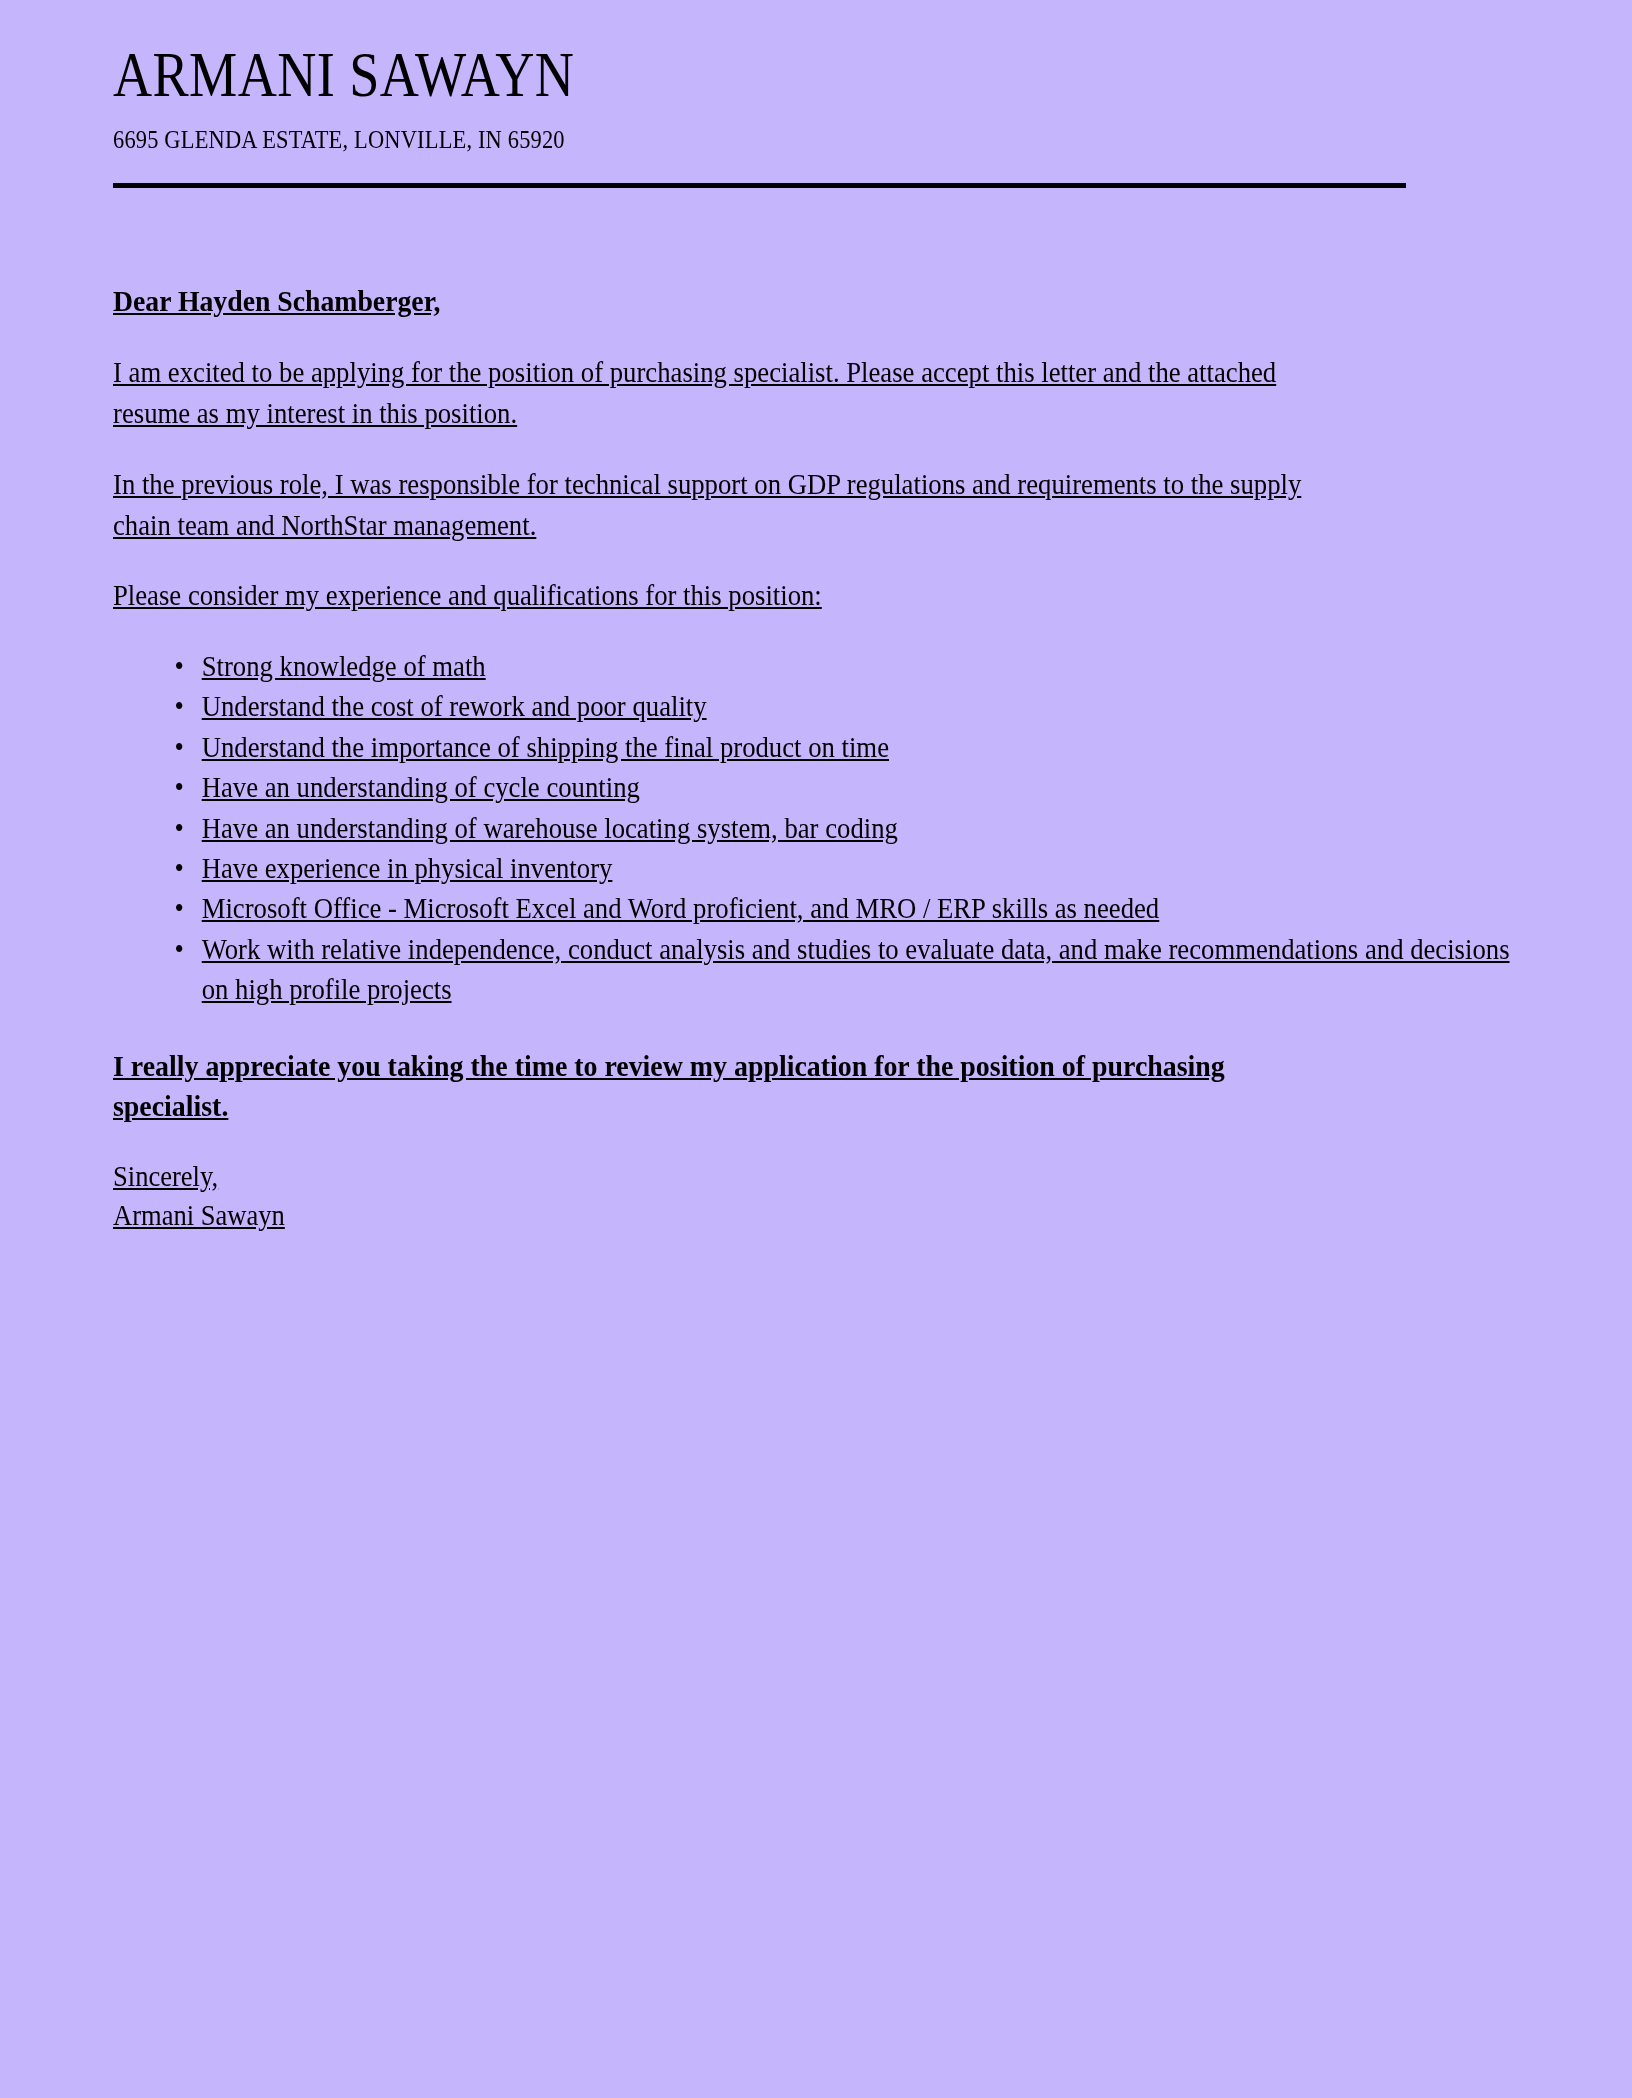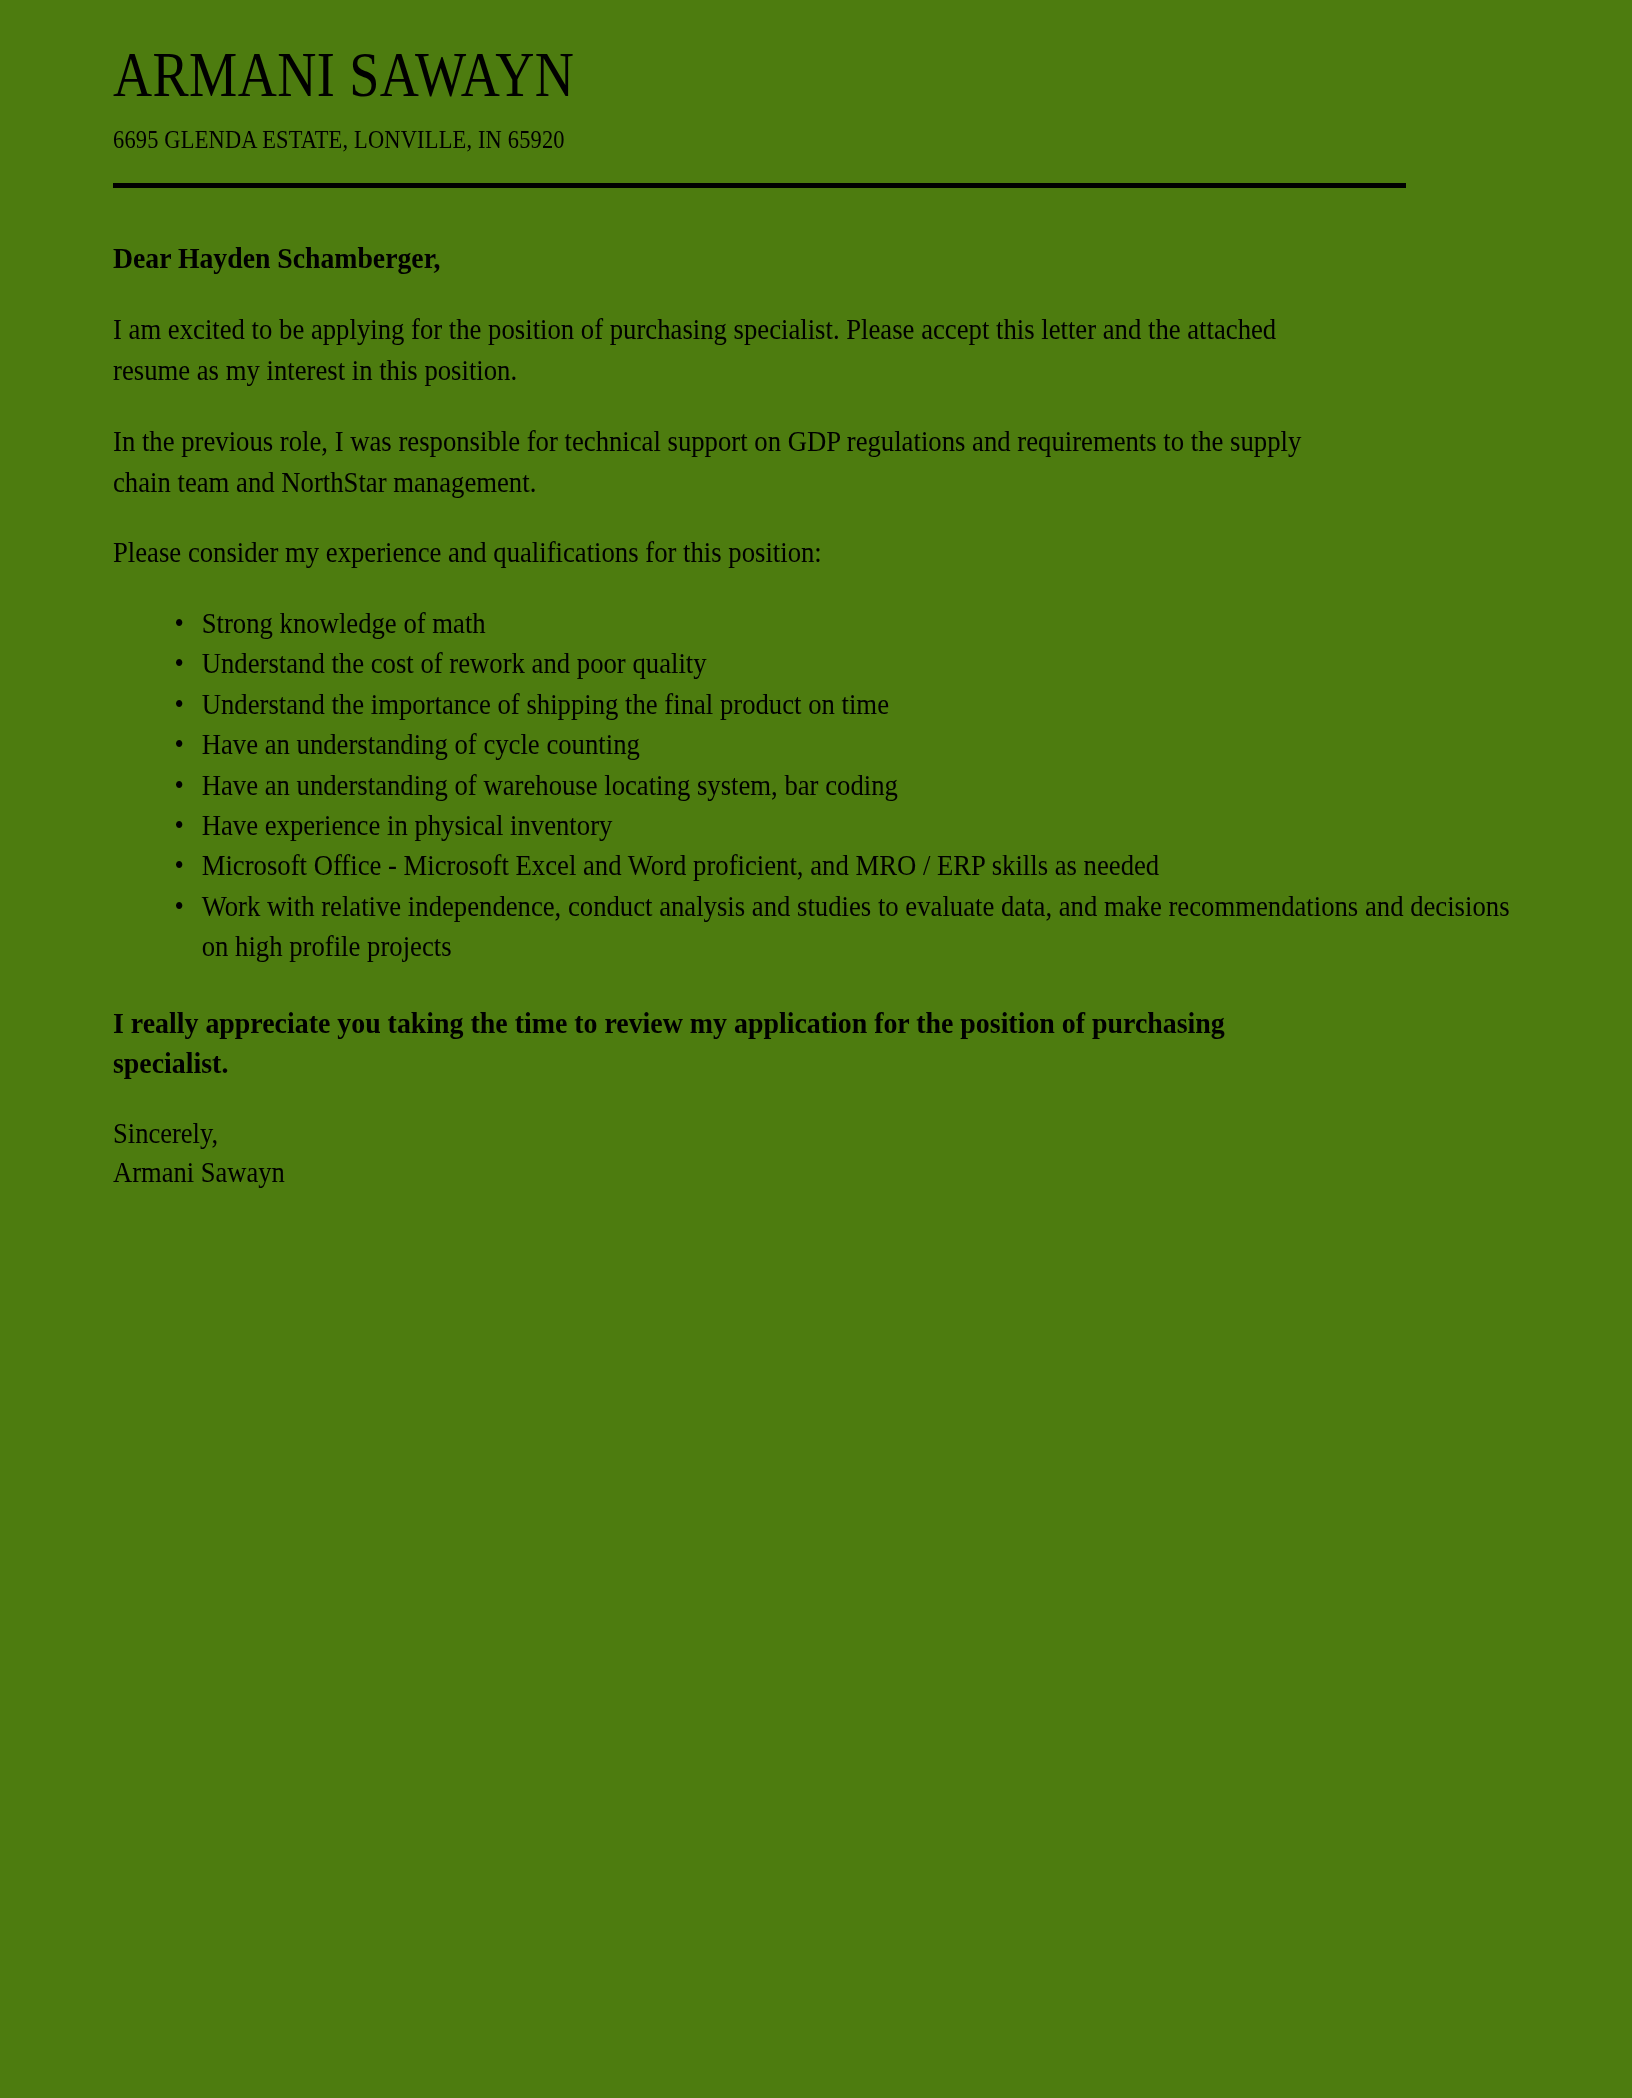--- a/index.html
+++ b/index.html
@@ -14,21 +14,21 @@
     color: #000000;
     -webkit-font-smoothing: antialiased;
   }
 
   .page {
     width: 1632px;
     height: 2098px;
     box-sizing: border-box;
     padding: 3px;
     position: relative;
-    background: #4d7c0f;
+    background: #c4b5fd;
   }
 
   .content {
     position: absolute;
     left: 113px;
     top: 0;
     width: 1406px;
   }
 
   
@@ -59,22 +59,23 @@
   }
   .header-rule {
     margin-top: 27px;
     width: 1293px;
     height: 5px;
     background: #000000;
   }
 
   
   .letter-body {
-    margin-top: 51px;
+    margin-top: 94px;
     width: 1355px;
+    text-decoration: underline;
   }
 
   .salutation {
     font-size: 29.5px;
     line-height: 1.35;
     font-weight: 700;
     margin: 0 0 31px 0;
     transform: scaleX(0.94);
     transform-origin: left top;
   }

